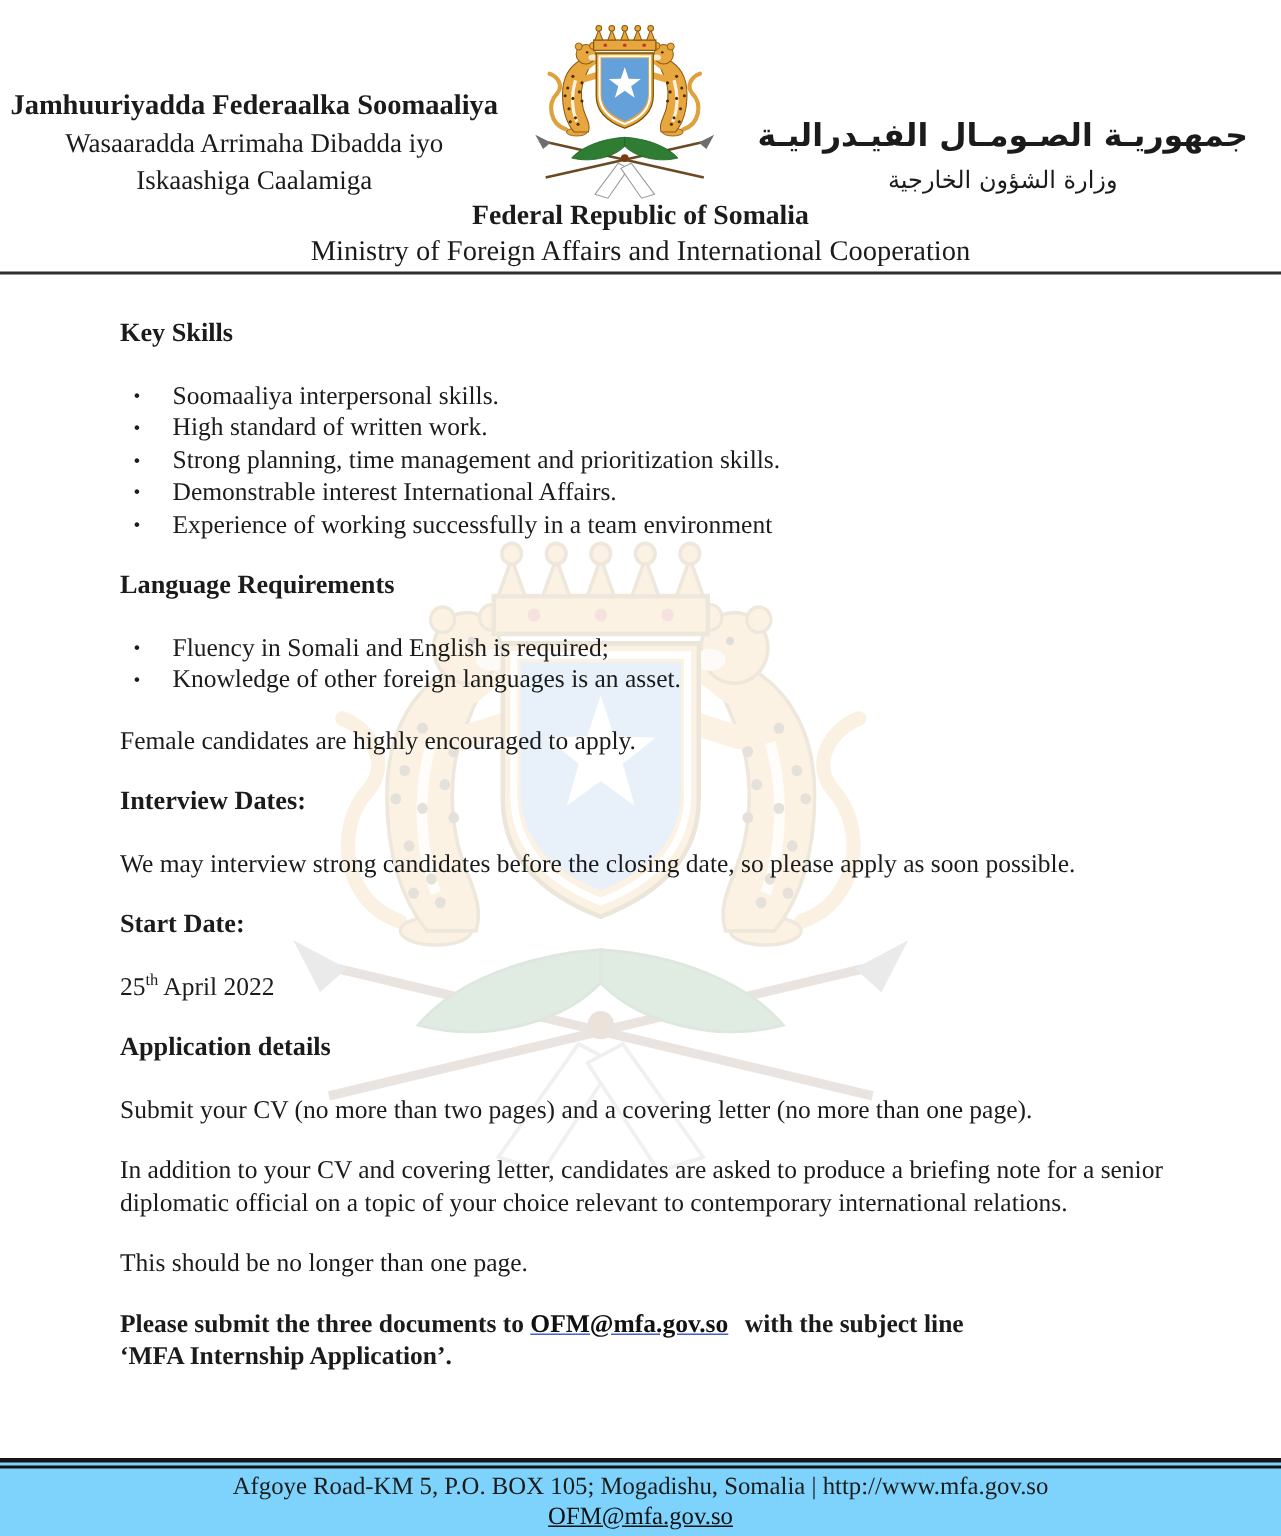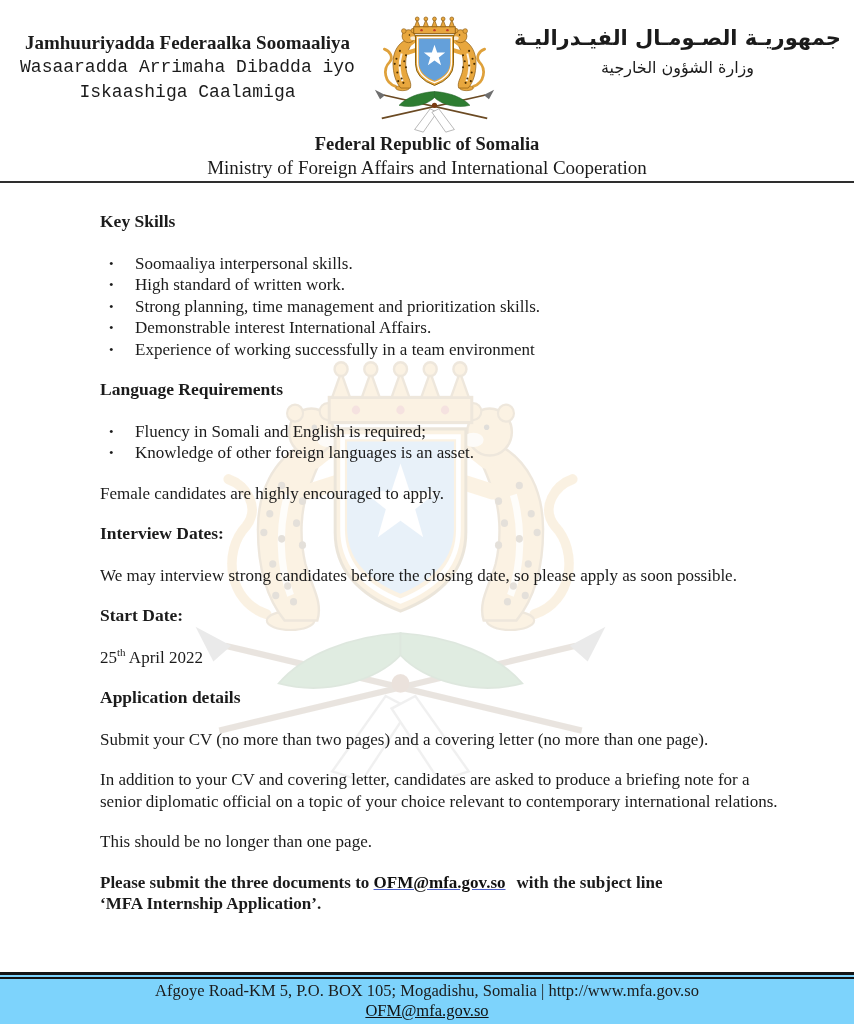--- a/index.html
+++ b/index.html
@@ -3,35 +3,35 @@
 <meta charset="utf-8">
 <style>
   html,body { margin:0; padding:0; background:#ffffff; }
   .page {
     position:relative; width:854px; height:1024px; margin:0 auto;
     background:#ffffff; overflow:hidden;
     font-family:"Liberation Serif", serif; color:#1b1b1b;
   }
 
   
-  .header { display:flex; align-items:flex-start; padding:12px 12px 0 20px; position:relative; z-index:2; }
+  .header { display:flex; align-items:flex-end; padding:12px 12px 0 2px; position:relative; z-index:2; }
   .header-left { width:335px; text-align:center; margin-top:18px; }
   .somali-bold { font-weight:bold; font-size:19px; line-height:25px; }
-  .somali-reg  { font-size:18px; line-height:25px;font-family:Liberation Mono, monospace; }
+  .somali-reg  { font-size:18px; line-height:25px; }
   .emblem-wrap { width:158px; display:flex; justify-content:center; }
   .header-right { flex:1; text-align:center; direction:rtl; font-family:"DejaVu Sans", sans-serif; margin-top:10px; }
   .arabic-1 { font-size:21px; font-weight:bold; line-height:32px; }
   .arabic-2 { font-size:16px; line-height:27px; }
   .header-english { text-align:center; position:relative; z-index:2; margin-top:0; }
   .english-1 { font-weight:bold; font-size:18.5px; line-height:23px; }
   .english-2 { font-size:19px; line-height:23px; }
   .header-rule { border:0; border-top:2px solid #2e2e2e; margin:2px 0 0 0; }
 
   
-  .content { position:relative; z-index:2; padding:28px 74px 0 100px; font-size:17px; }
+  .content { position:relative; z-index:2; padding:28px 74px 0 80px; font-size:17px; }
   .sec-heading { font-size:17.5px; font-weight:bold; margin:0 0 20px; line-height:21.5px; }
   .para { margin:6px 0 19px; line-height:21.5px; }
   .bullets { list-style:none; margin:0 0 19px; padding:0; }
   .bullets li { display:flex; line-height:21.5px; }
   .bullet-dot { flex:0 0 26px; padding-left:9px; font-size:13px; }
   sup { font-size:11px; line-height:0; }
   .submit { font-weight:bold; margin-top:3px; }
   .email-link { color:#111; font-weight:bold; text-decoration:underline; text-decoration-color:#4a5ec9; cursor:pointer; }
   .after-link { padding-left:11px; }
 

